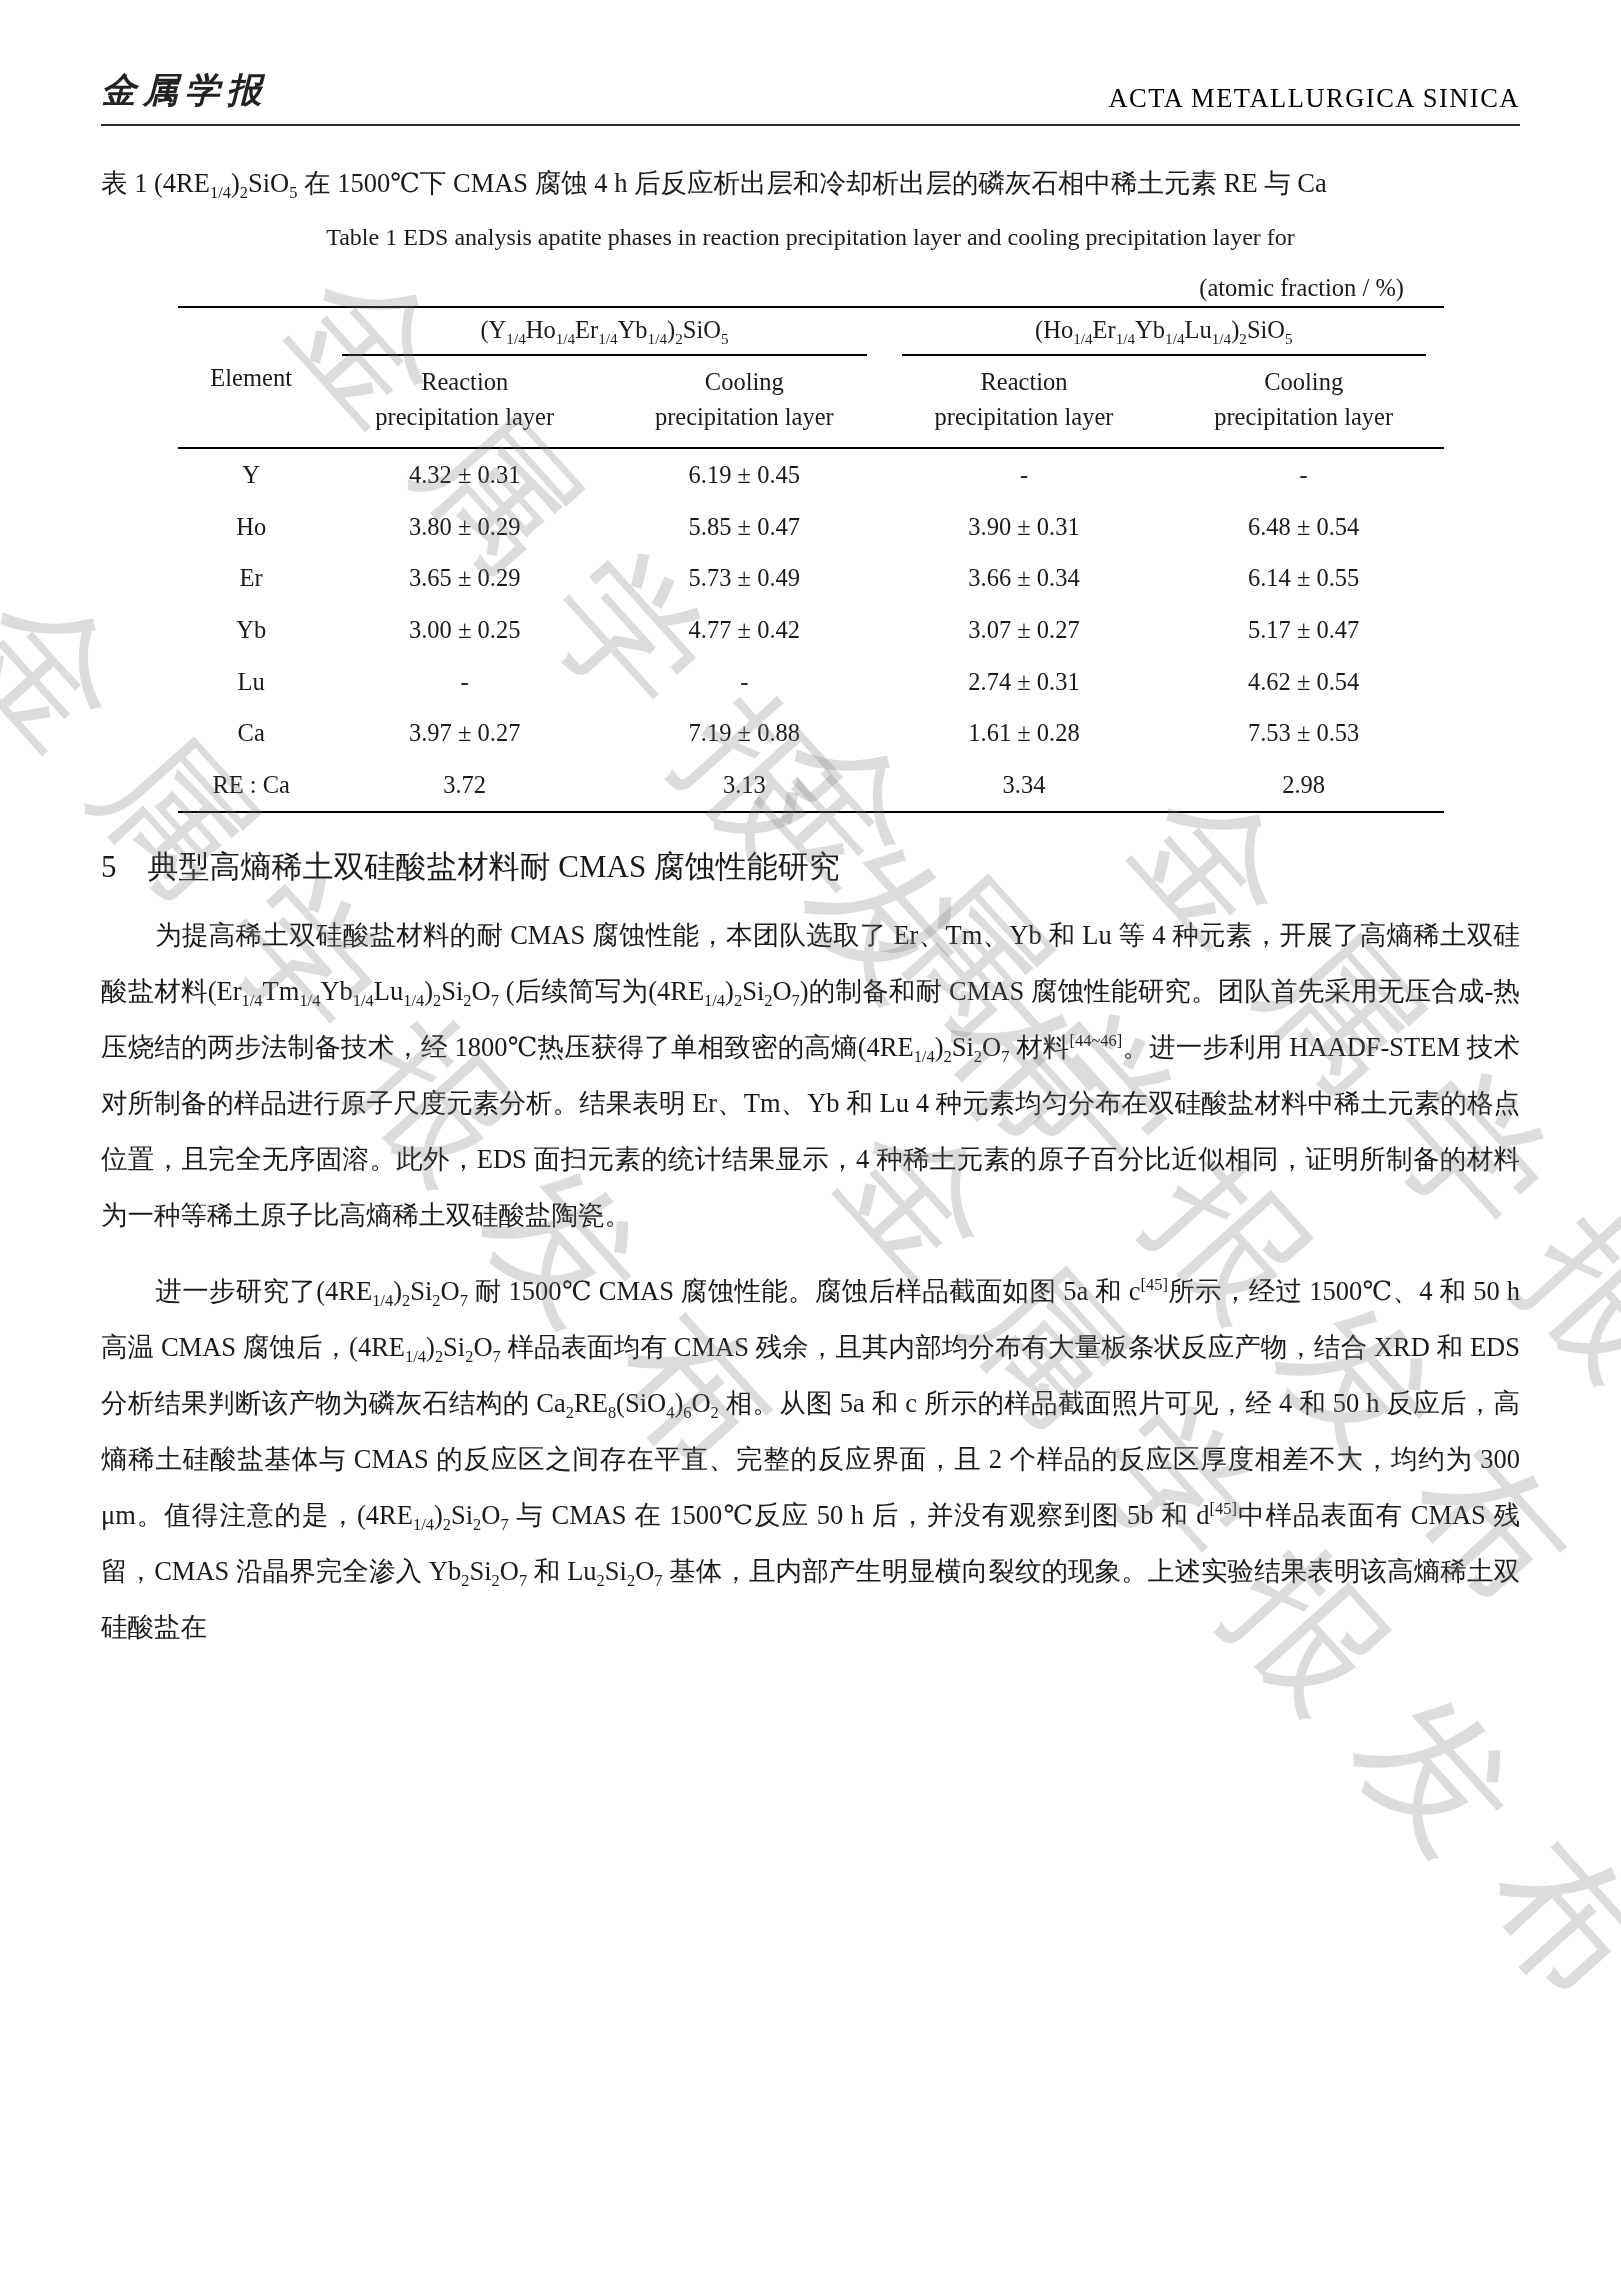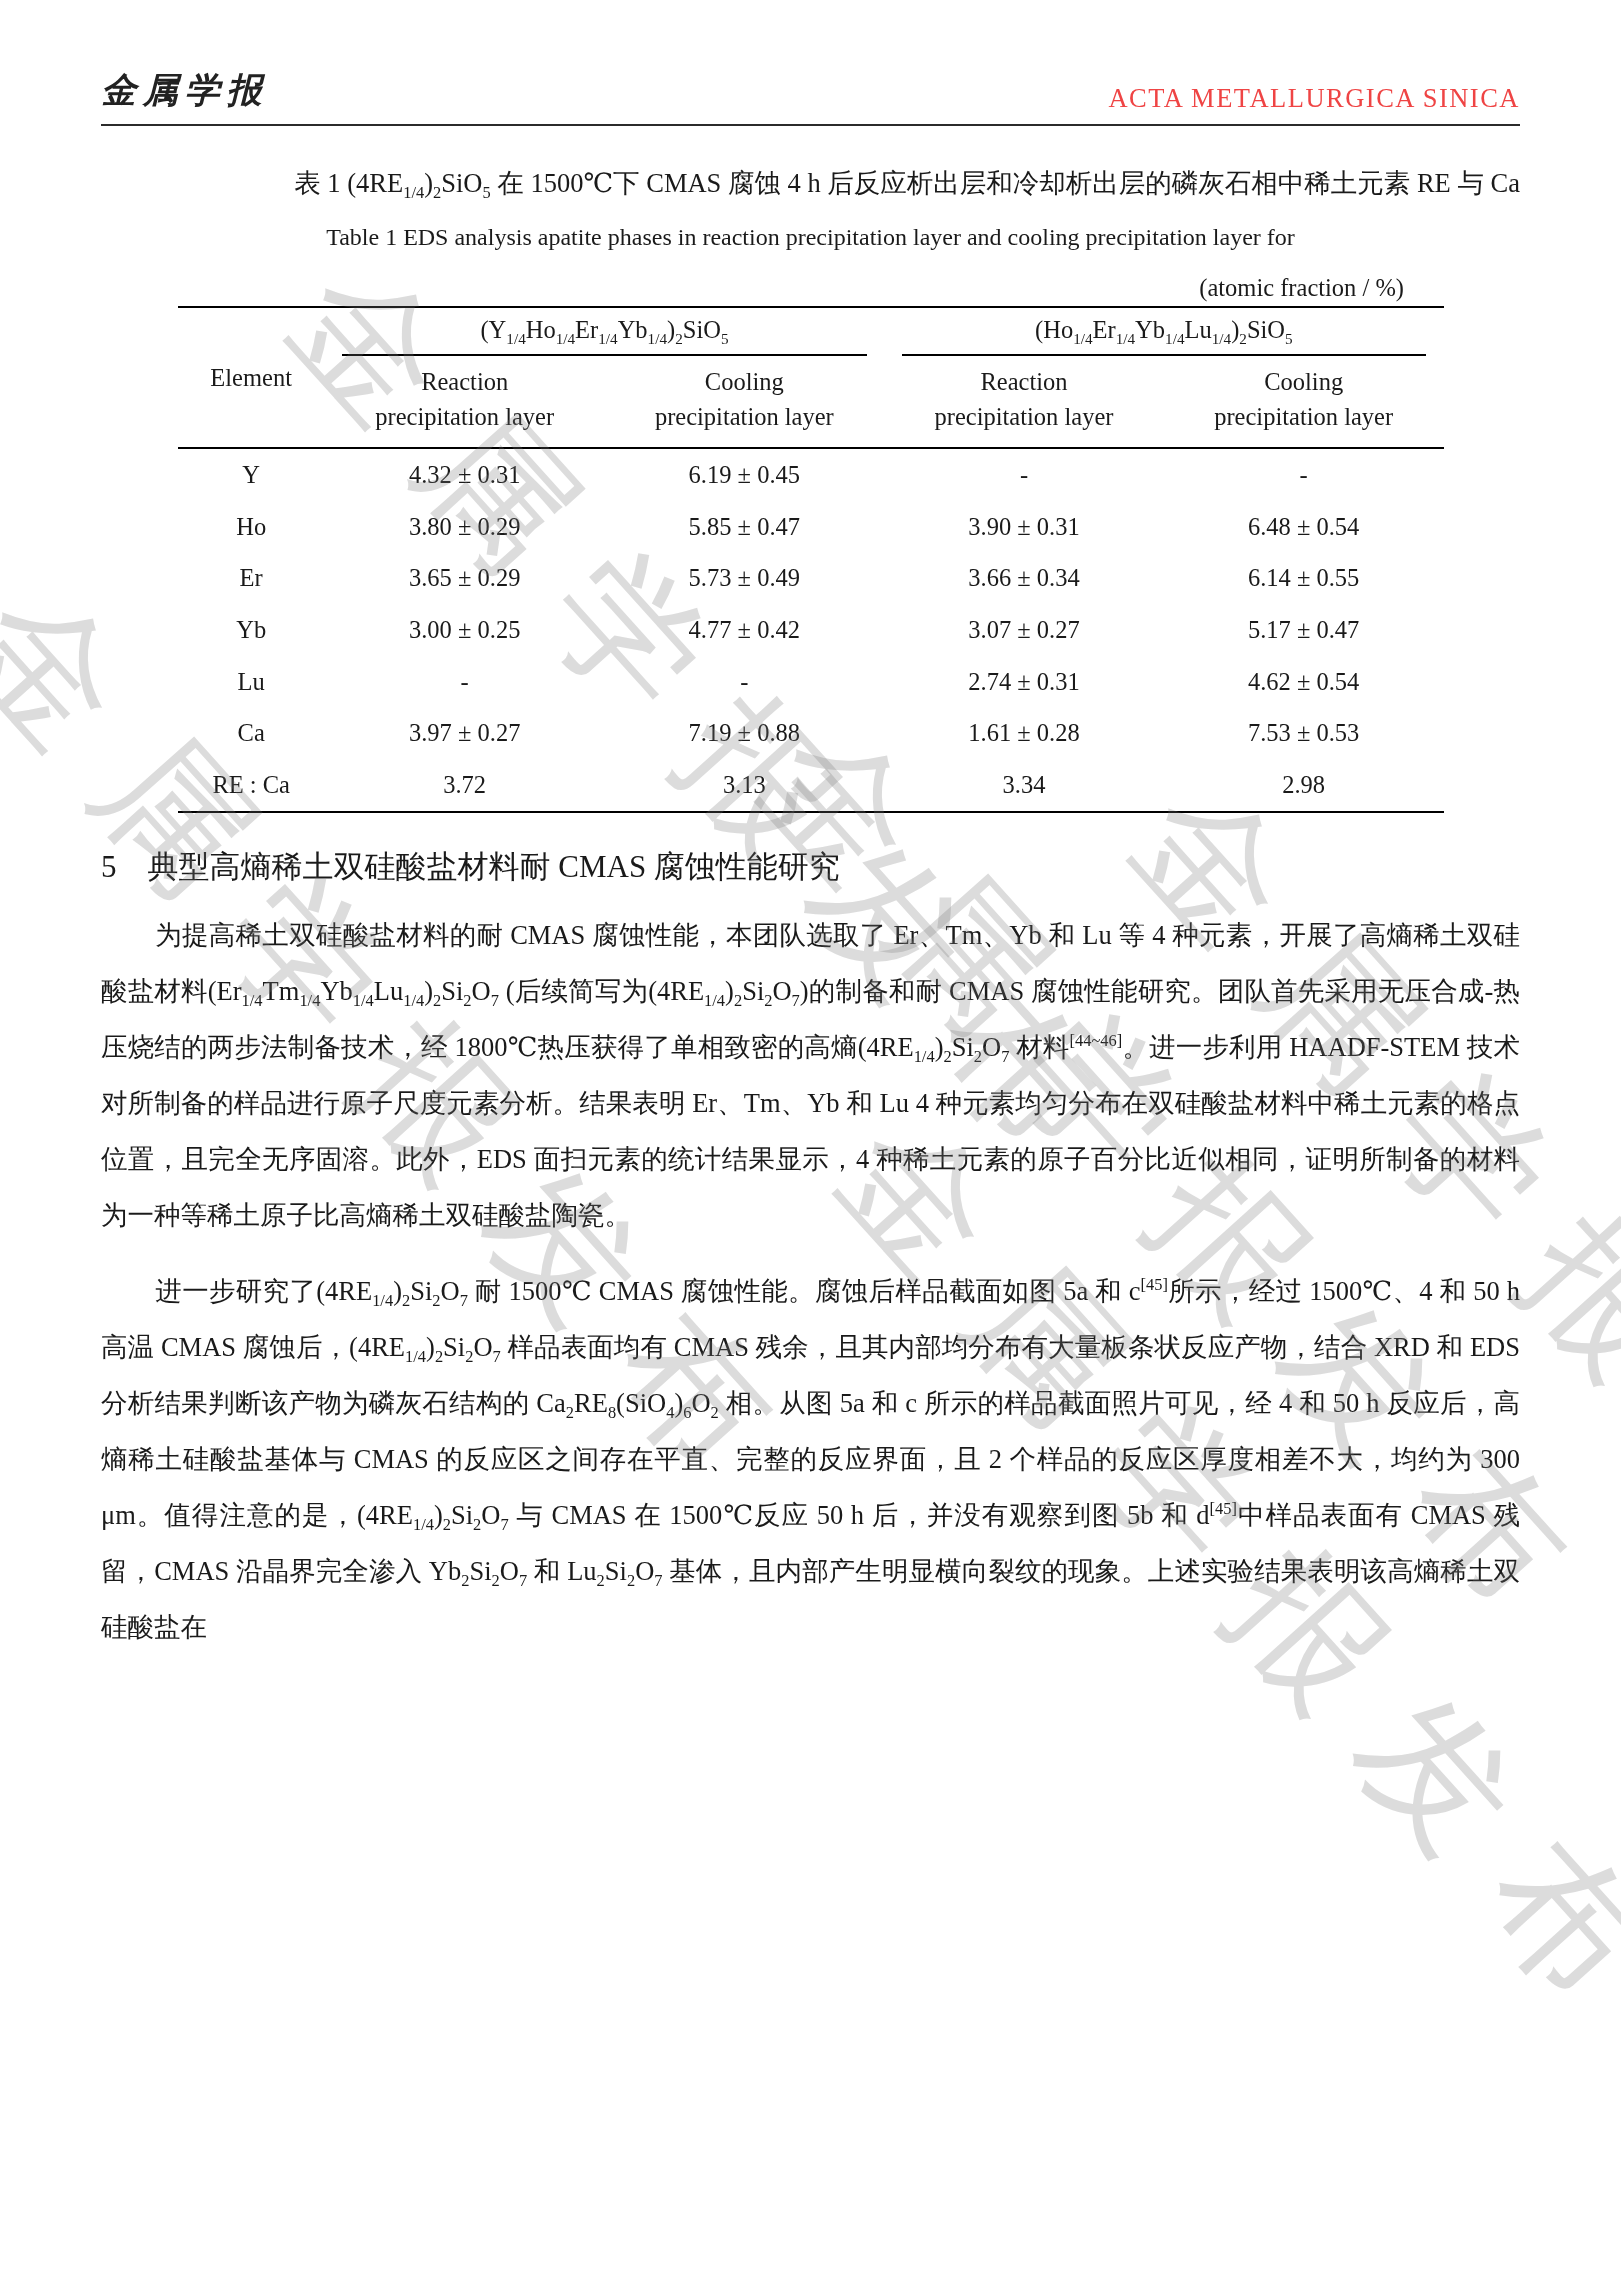--- a/index.html
+++ b/index.html
@@ -21,25 +21,25 @@
     display: flex; justify-content: space-between; align-items: flex-end;
     border-bottom: 2px solid #2b2b2b;
     padding-bottom: 9.8px;
   }
   .logo {
     font-size: 35px; font-weight: bold; font-style: italic;
     letter-spacing: 6.9px; color: #222;
     font-family: "DejaVu Serif", serif;
   }
   .journal-name {
-    font-size: 26.5px; letter-spacing: 1.5px; color: #ef4444;
+    font-size: 26.5px; letter-spacing: 1.5px; color: #000000;
   }
   
   .caption-cn {
-    margin-top: 31px; text-align: right;
+    margin-top: 31px; text-align: left;
     font-size: 26.5px; line-height: 53px;
   }
   .caption-en {
     margin-top: 3.9px; text-align: center;
     font-size: 24px; line-height: 47px;
   }
   .unit-note {
     text-align: right; font-size: 24.5px;
     margin: 13.7px 116px 3.9px 0;
   }

